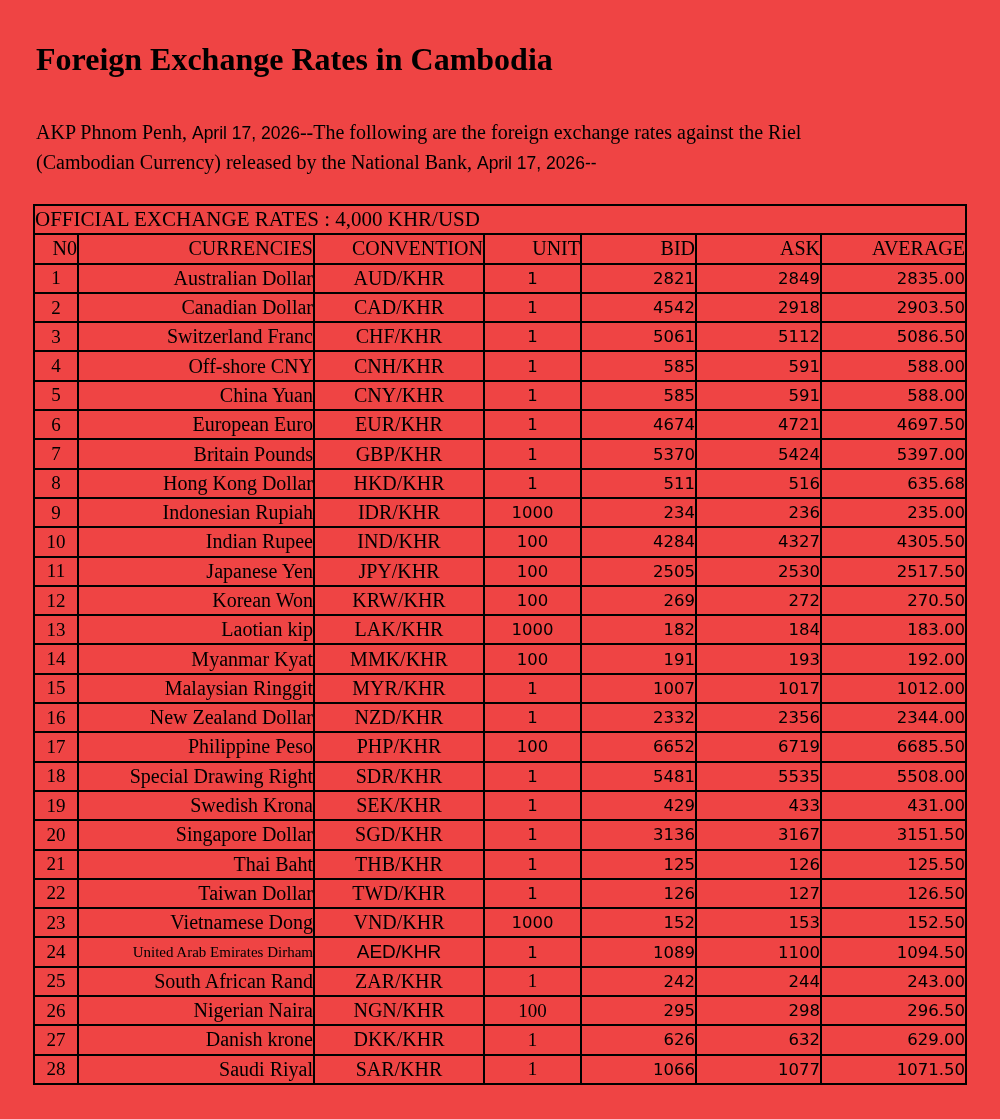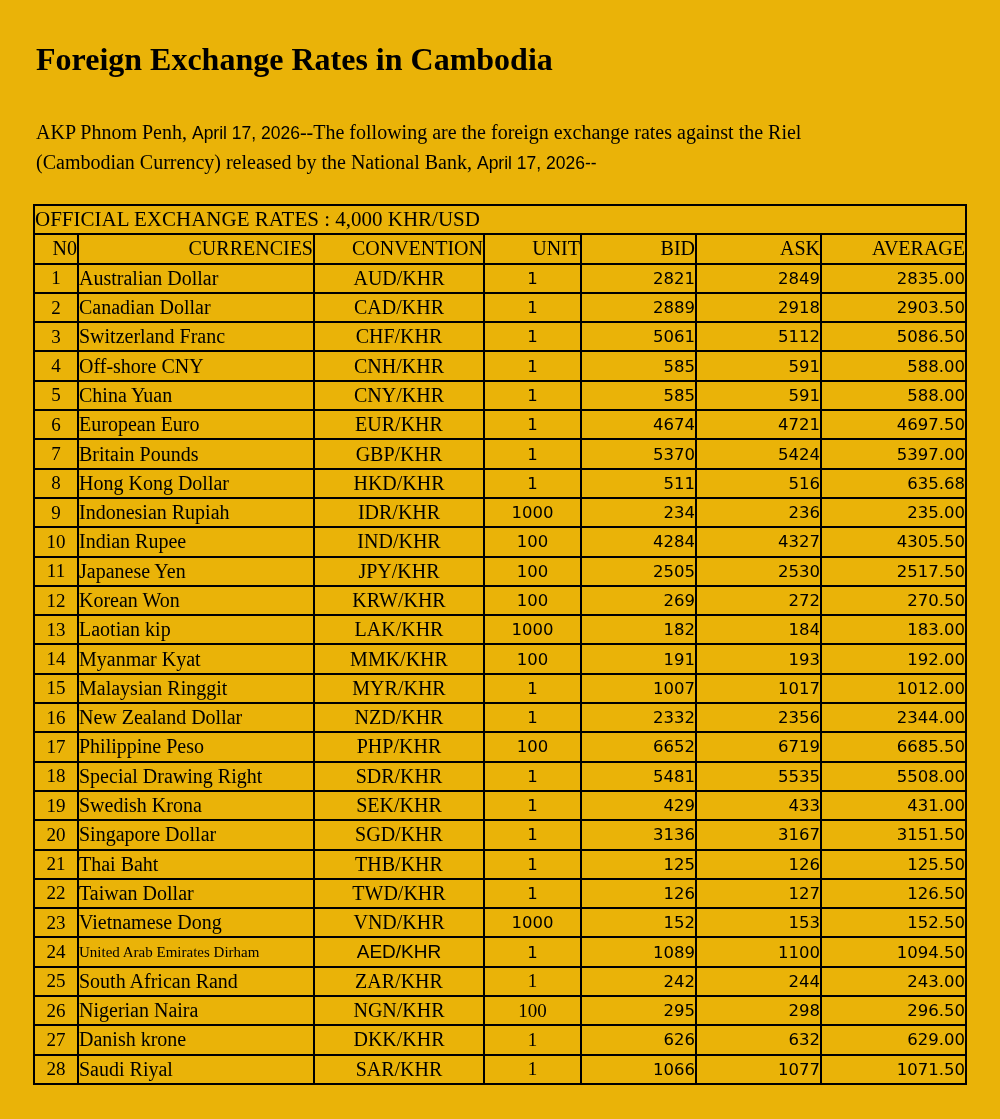--- a/index.html
+++ b/index.html
@@ -9,21 +9,21 @@
     width: 1000px;
     height: 1119px;
     color: #000000;
     font-family: "Liberation Serif", serif;
   }
   .page {
     position: relative;
     width: 1000px;
     height: 1119px;
     overflow: hidden;
-    background: #eab308;
+    background: #ef4444;
   }
   .doc-title {
     font-family: "Liberation Serif", serif;
     font-weight: bold;
     font-size: 32px;
     line-height: 34px;
     margin: 42px 0 0 36px;
   }
   .intro {
     font-size: 20px;
@@ -54,21 +54,21 @@
     padding-left: 3px;
     white-space: pre;
     font-family: "Liberation Serif", serif;
   }
   .rates thead th.col-h {
     font-size: 20px;
     text-align: right;
     font-family: "Liberation Serif", serif;
   }
   .td-no   { text-align: center; font-size: 19px; }
-  .td-name { text-align: left; font-size: 20px; padding-left: 4px; }
+  .td-name { text-align: right; font-size: 20px; padding-left: 4px; }
   .td-name.small-name { font-size: 15px; }
   .td-conv { text-align: center; font-size: 20px; }
   .td-conv.sans-conv { font-family: "Liberation Sans", sans-serif; font-size: 19px; }
   .td-unit { text-align: center; font-family: "DejaVu Sans", sans-serif; font-size: 16.5px; }
   .td-unit.serif-unit { font-family: "Liberation Serif", serif; font-size: 19px; }
   .td-num  { text-align: right; font-family: "DejaVu Sans", sans-serif; font-size: 16.5px; padding-right: 3px; }
 </style>
 </head>
 <body>
 
@@ -110,21 +110,21 @@
           <td class="td-unit">1</td>
           <td class="td-num">2821</td>
           <td class="td-num">2849</td>
           <td class="td-num">2835.00</td>
         </tr>
         <tr>
           <td class="td-no">2</td>
           <td class="td-name">Canadian Dollar</td>
           <td class="td-conv">CAD/KHR</td>
           <td class="td-unit">1</td>
-          <td class="td-num">2889</td>
+          <td class="td-num">4542</td>
           <td class="td-num">2918</td>
           <td class="td-num">2903.50</td>
         </tr>
         <tr>
           <td class="td-no">3</td>
           <td class="td-name">Switzerland Franc</td>
           <td class="td-conv">CHF/KHR</td>
           <td class="td-unit">1</td>
           <td class="td-num">5061</td>
           <td class="td-num">5112</td>

